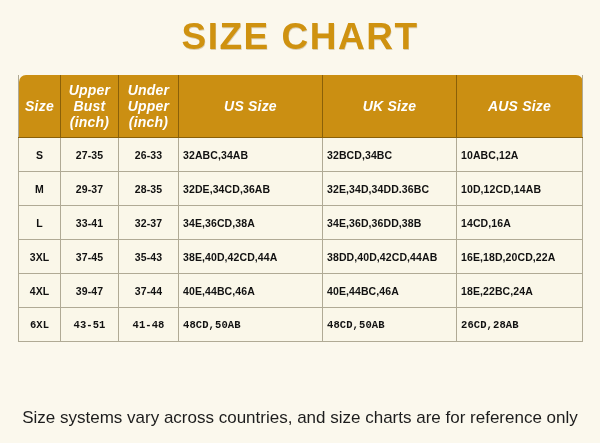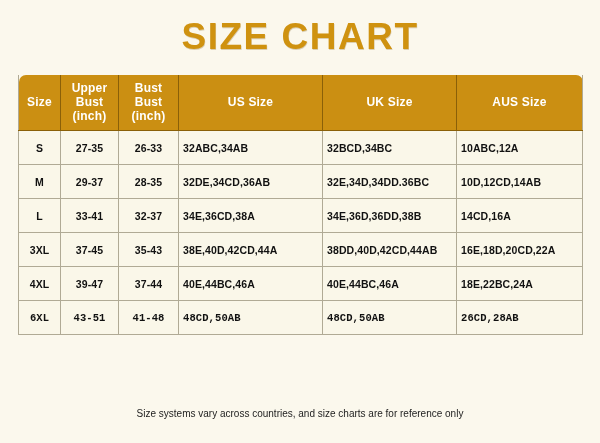--- a/index.html
+++ b/index.html
@@ -42,30 +42,31 @@
     border-collapse: collapse;
     width: 564px;
     table-layout: fixed;
     background: #fbf8ed;
     border: 1px solid #b0aa95;
     border-top: none;
   }
   table.size-table thead th {
     background: #cb8f12;
     color: #ffffff;
-    font-size: 12px;
+    font-size: 14px;
     font-weight: bold;
     text-align: center;
     padding: 7px 2px;
     height: 30px;
     border-right: 1px solid #8a6008;
     border-bottom: 1px solid #8a6008;
     line-height: 1.15;
     vertical-align: middle;
     letter-spacing: 0.2px;
+    font-style: italic;
   }
   table.size-table thead th:last-child {
     border-right: none;
   }
   table.size-table thead th.first-h {
     border-top-left-radius: 7px;
   }
   table.size-table thead th.last-h {
     border-top-right-radius: 7px;
   }
@@ -102,21 +103,21 @@
   .col-under  { width: 60px; }
   .col-us     { width: 144px; }
   .col-uk     { width: 134px; }
   .col-aus    { width: 126px; }
   .footer-note {
     position: absolute;
     left: 0;
     top: 408px;
     width: 600px;
     text-align: center;
-    font-size: 10px;
+    font-size: 17px;
     color: #1d1d1d;
     font-family: "Liberation Sans", sans-serif;
   }
 </style>
 </head>
 <body>
 
 <div class="page">
 
   <div class="chart-title">SIZE CHART</div>
@@ -134,21 +135,21 @@
       <thead>
         <tr>
           <th class="first-h">
             <span>Size</span>
           </th>
           <th>
             <span>Upper Bust</span><br>
             <span>(inch)</span>
           </th>
           <th>
-            <span>Bust Bust</span><br>
+            <span>Under Upper</span><br>
             <span>(inch)</span>
           </th>
           <th>
             <span>US Size</span>
           </th>
           <th>
             <span>UK Size</span>
           </th>
           <th class="last-h">
             <span>AUS Size</span>

